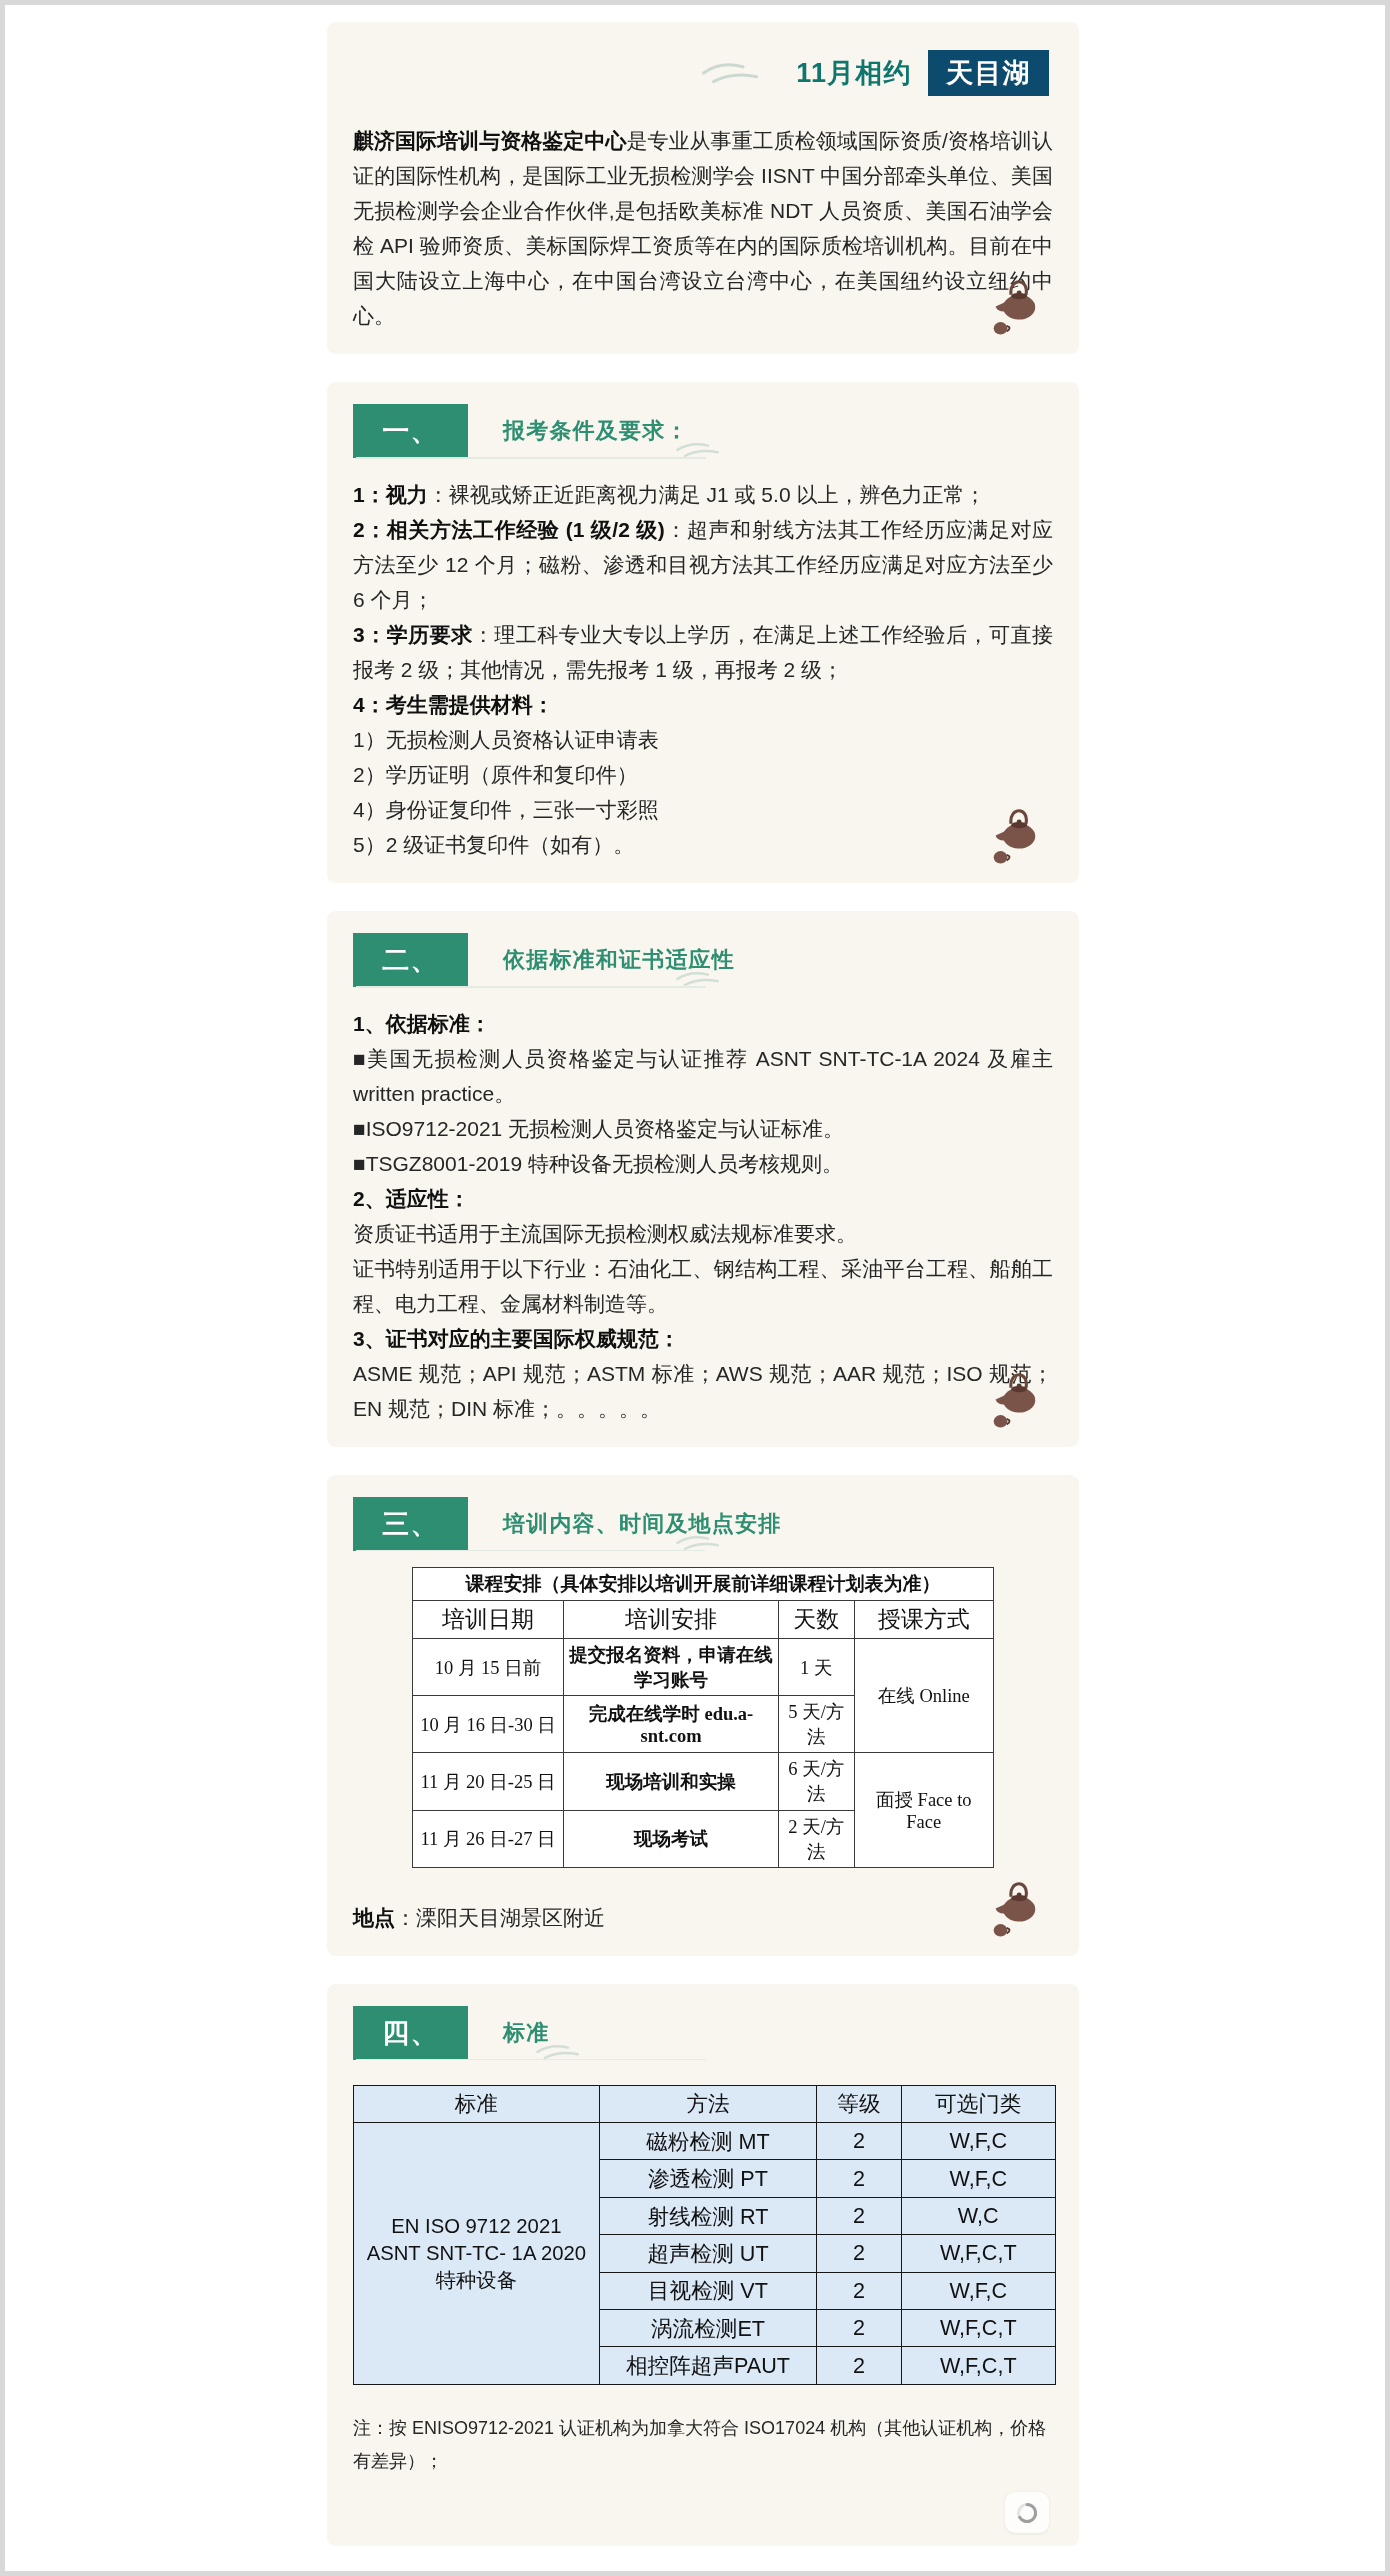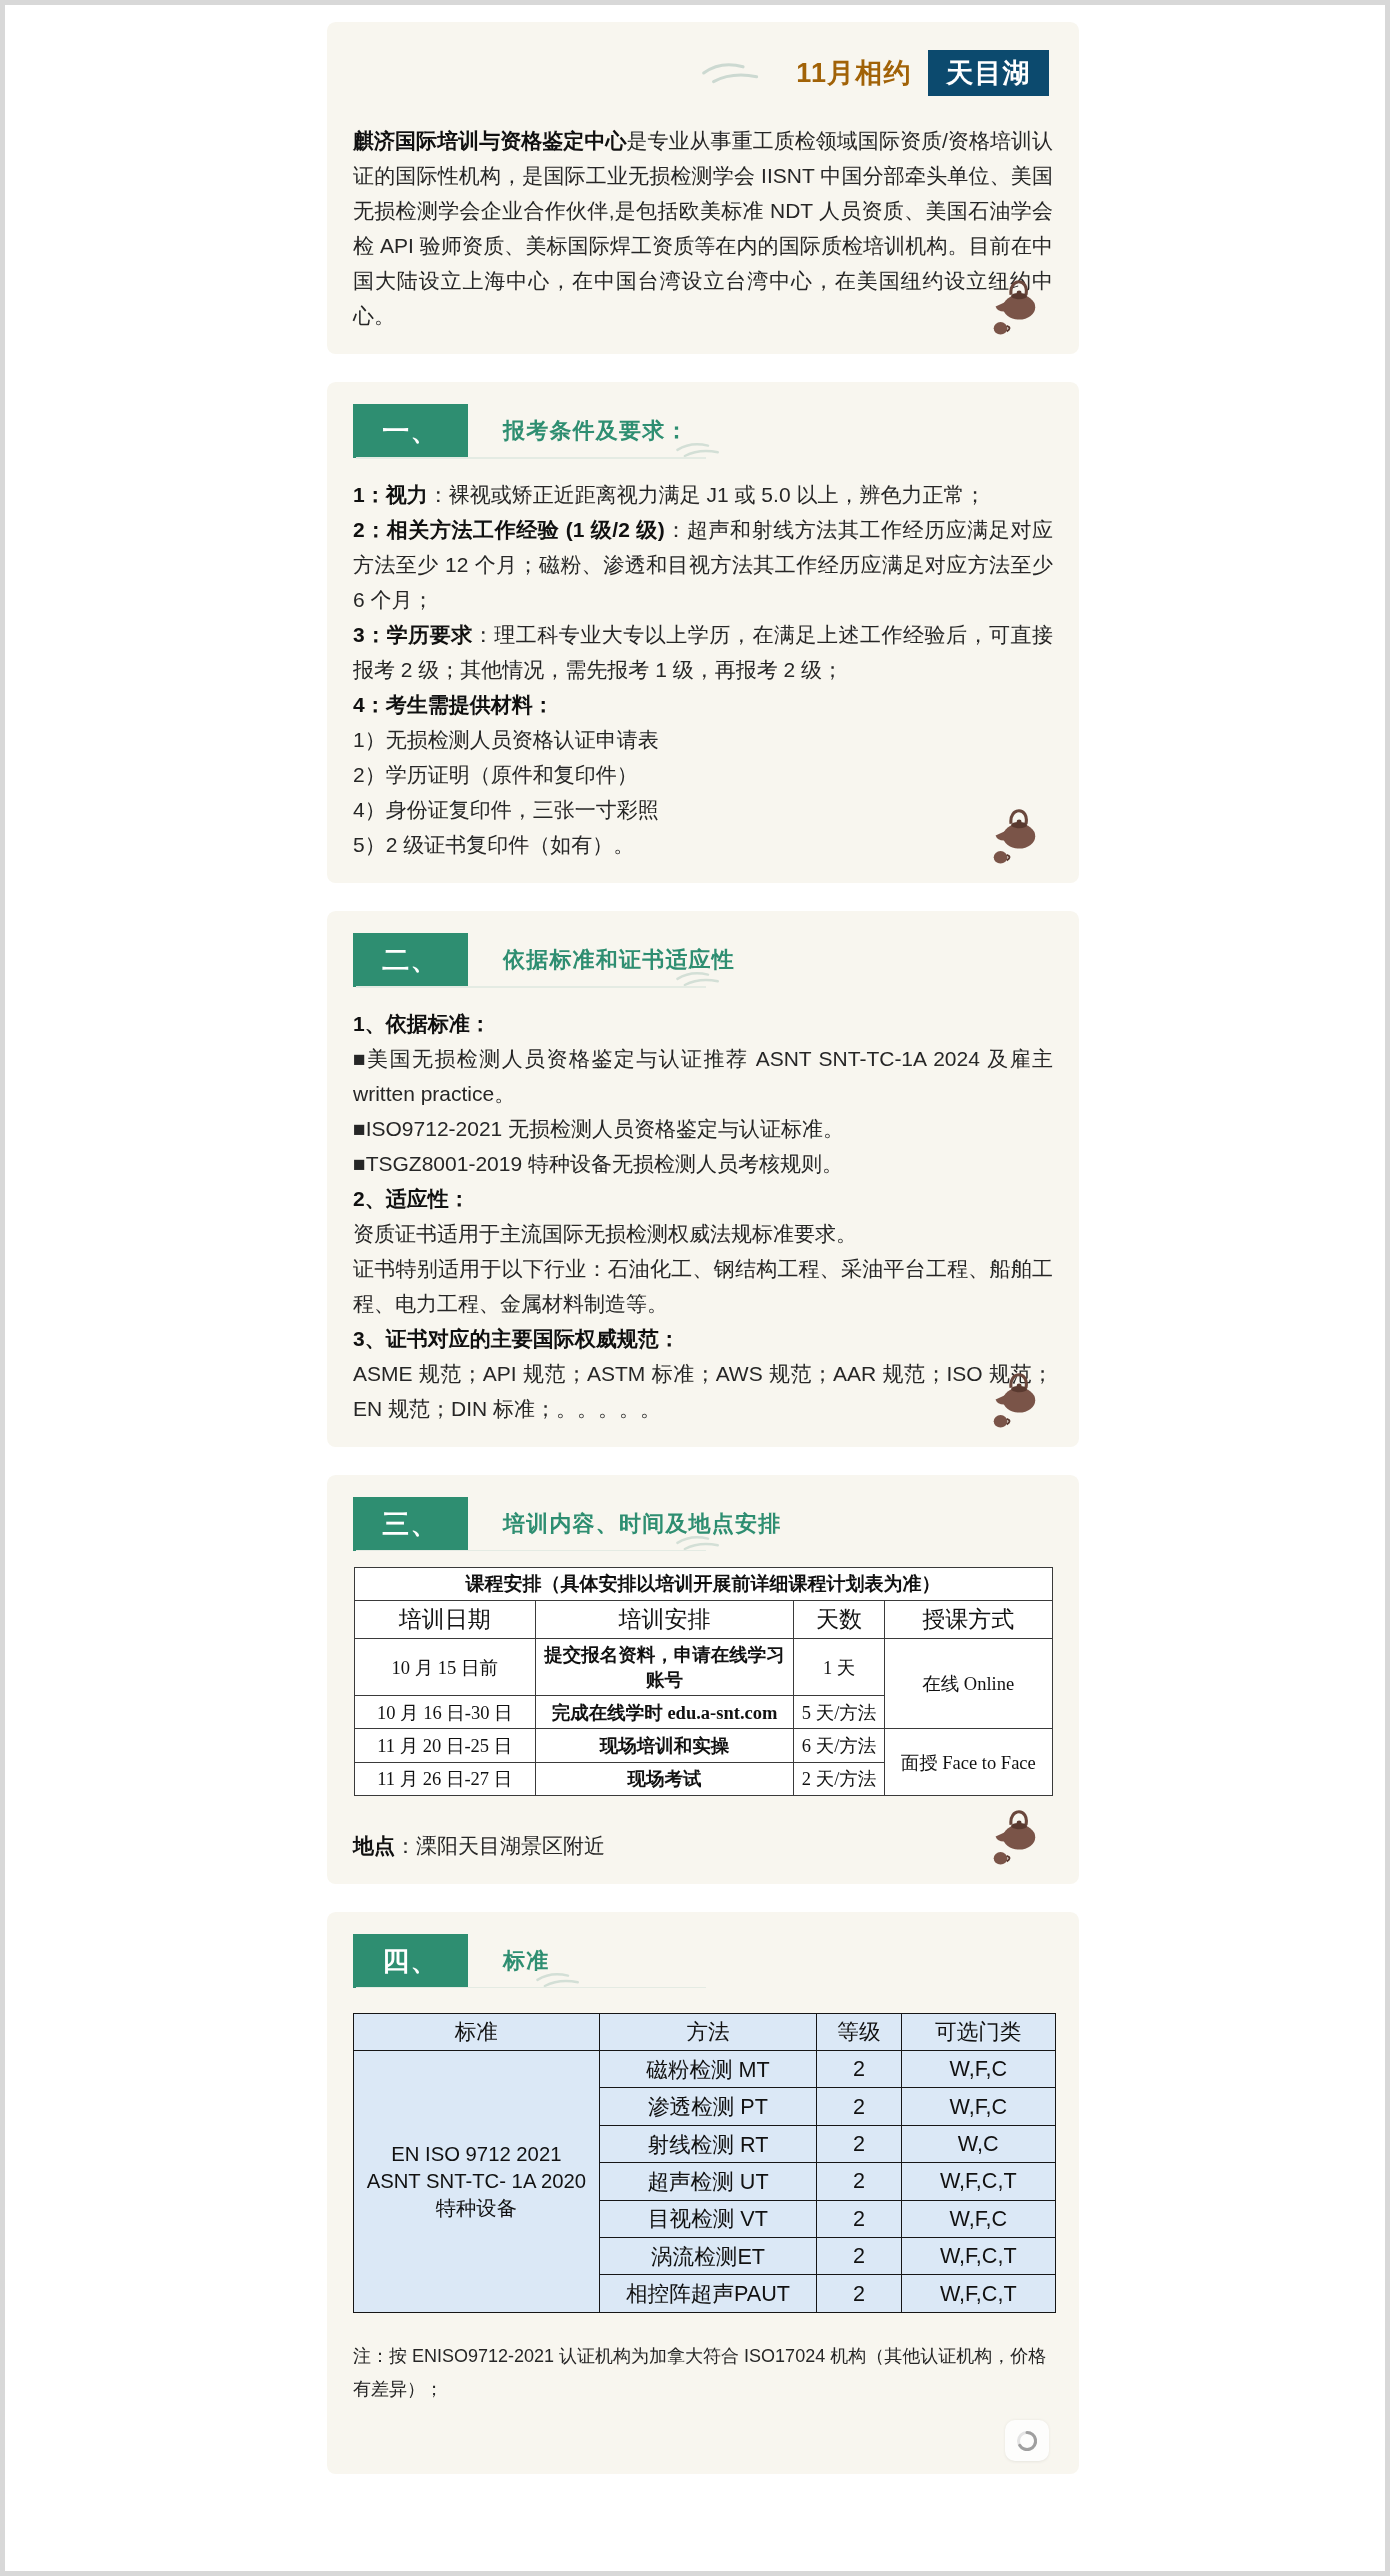--- a/index.html
+++ b/index.html
@@ -8,37 +8,37 @@
     background:#ffffff;border:5.5px solid #d8d8d8;
     font-family:"Liberation Sans","DejaVu Sans",sans-serif;color:#262626;
   }
   .page{padding:17px 306px 0 322px;}
   .card{
     background:#f8f6ef;border-radius:8.6px;position:relative;
     padding:22px 26px 21px 26px;margin-bottom:28px;
   }
   
   .hero-row{display:flex;justify-content:flex-end;align-items:center;gap:16px;margin:6.2px 3.7px 27px 0;}
-  .tagline{color:#a16207;font-weight:bold;font-size:27px;letter-spacing:1.2px;}
+  .tagline{color:#0f766e;font-weight:bold;font-size:27px;letter-spacing:1.2px;}
   .loc-badge{background:#0c4a6e;color:#ffffff;font-weight:bold;font-size:27px;padding:5px 18.5px;letter-spacing:1.2px;}
   
   .line{font-size:21px;line-height:35px;margin:0;text-align:justify;}
   .line strong{color:#101010;}
   .intro{margin-top:3.7px;}
   
   .sec-header{display:flex;align-items:center;position:relative;margin-bottom:15px;height:54px;}
   .sec-header::after{content:"";position:absolute;left:2.5px;top:53px;width:50%;height:1.8px;background:#e4ebe3;}
   .sec-num{background:#2e8e71;color:#fff;font-size:27px;font-weight:bold;width:115px;height:54px;
            display:flex;align-items:center;justify-content:center;flex:none;letter-spacing:1.2px;}
   .sec-title{color:#2e8e71;font-size:22px;font-weight:bold;margin-left:35px;position:relative;z-index:1;letter-spacing:1.2px;}
   .sec-cloud{position:absolute;left:46%;top:36px;z-index:0;}
   .sec-body{padding-top:3.7px;}
   
   table{border-collapse:collapse;background:#ffffff;}
-  .t1{width:699px;margin:16px auto 0;font-family:"Liberation Serif","DejaVu Serif",serif;font-size:18.5px;color:#111;}
+  .t1{width:582px;margin:16px auto 0;font-family:"Liberation Serif","DejaVu Serif",serif;font-size:18.5px;color:#111;}
   .t1 th,.t1 td{border:1.2px solid #3a3a3a;text-align:center;padding:3.1px 5px;height:26px;}
   .t1 .cap{font-weight:bold;font-size:19px;}
   .t1 th{font-weight:normal;font-size:23px;}
   .t1 .arr{font-weight:bold;}
   .loc-line{margin-top:32px;}
   
   .t2{width:703px;margin:25px auto 0;font-size:21.6px;color:#111;}
   .t2 th,.t2 td{border:1.8px solid #161616;background:#dbe8f6;text-align:center;padding:3.7px 3.7px;height:27px;font-weight:normal;}
   .std div{font-size:20.3px;line-height:27px;}
   .notes{margin-top:27px;}

